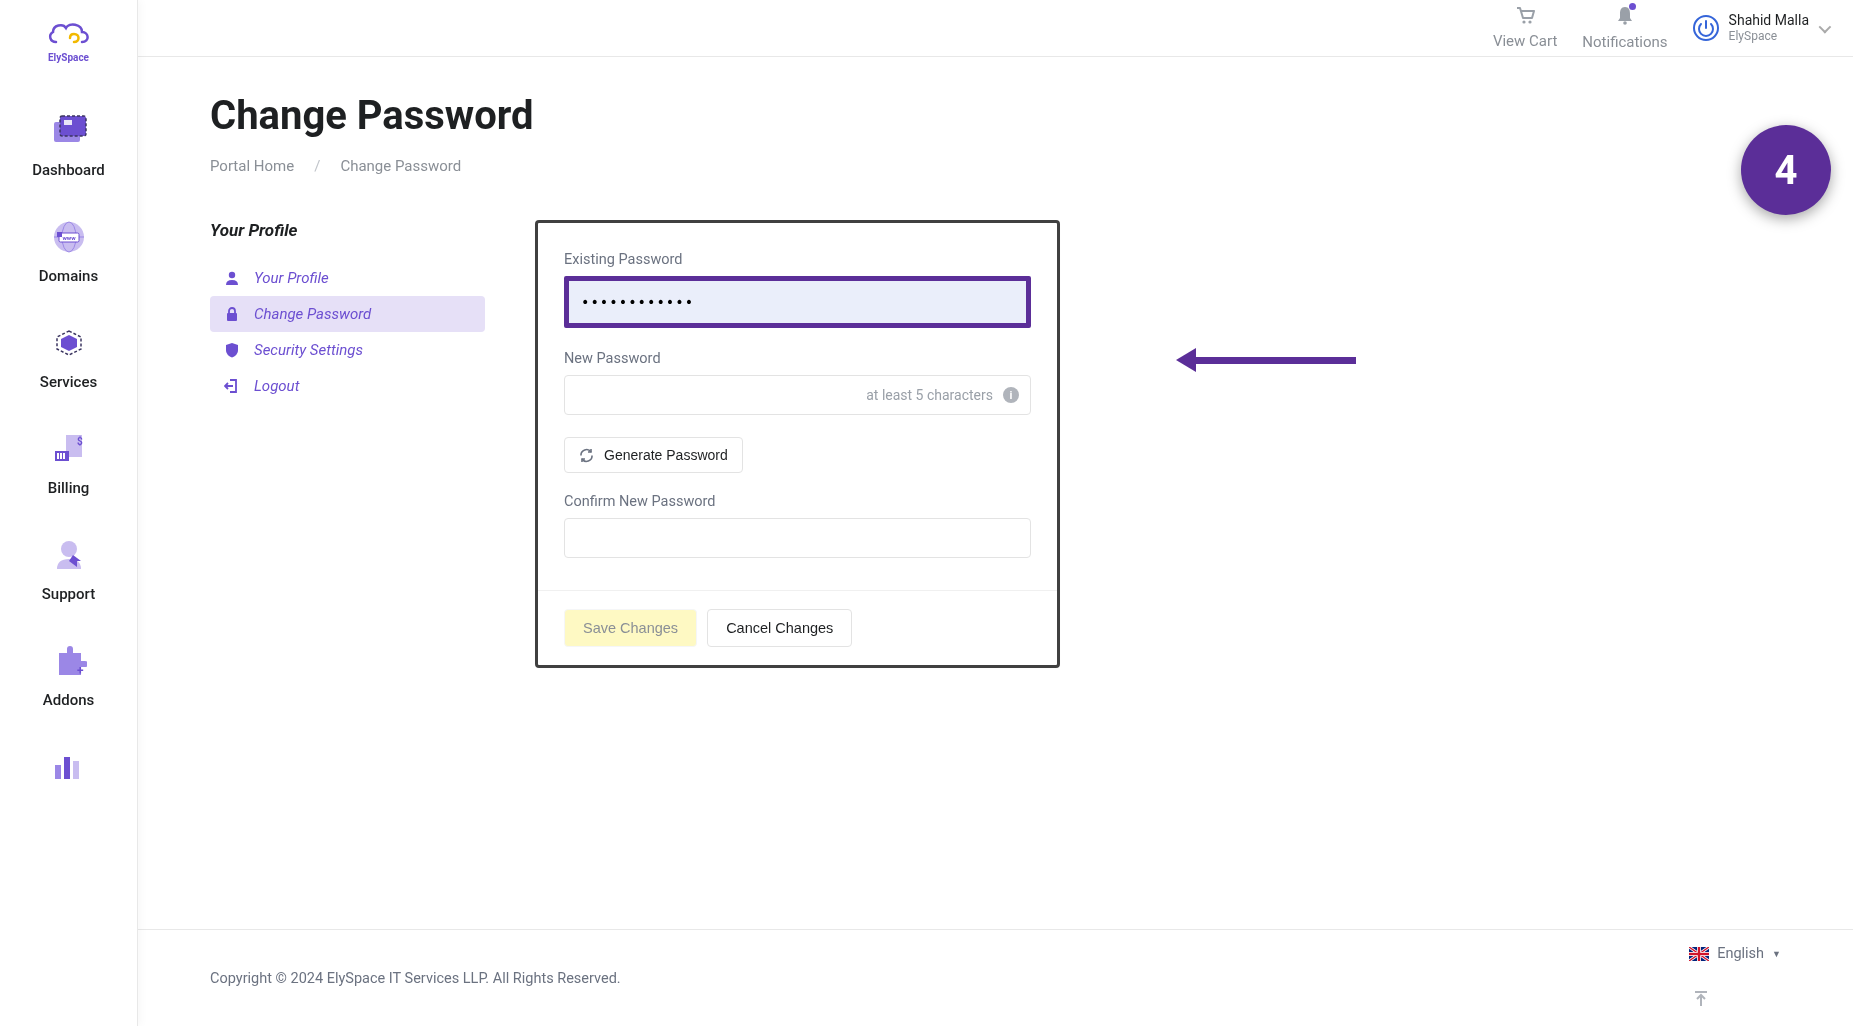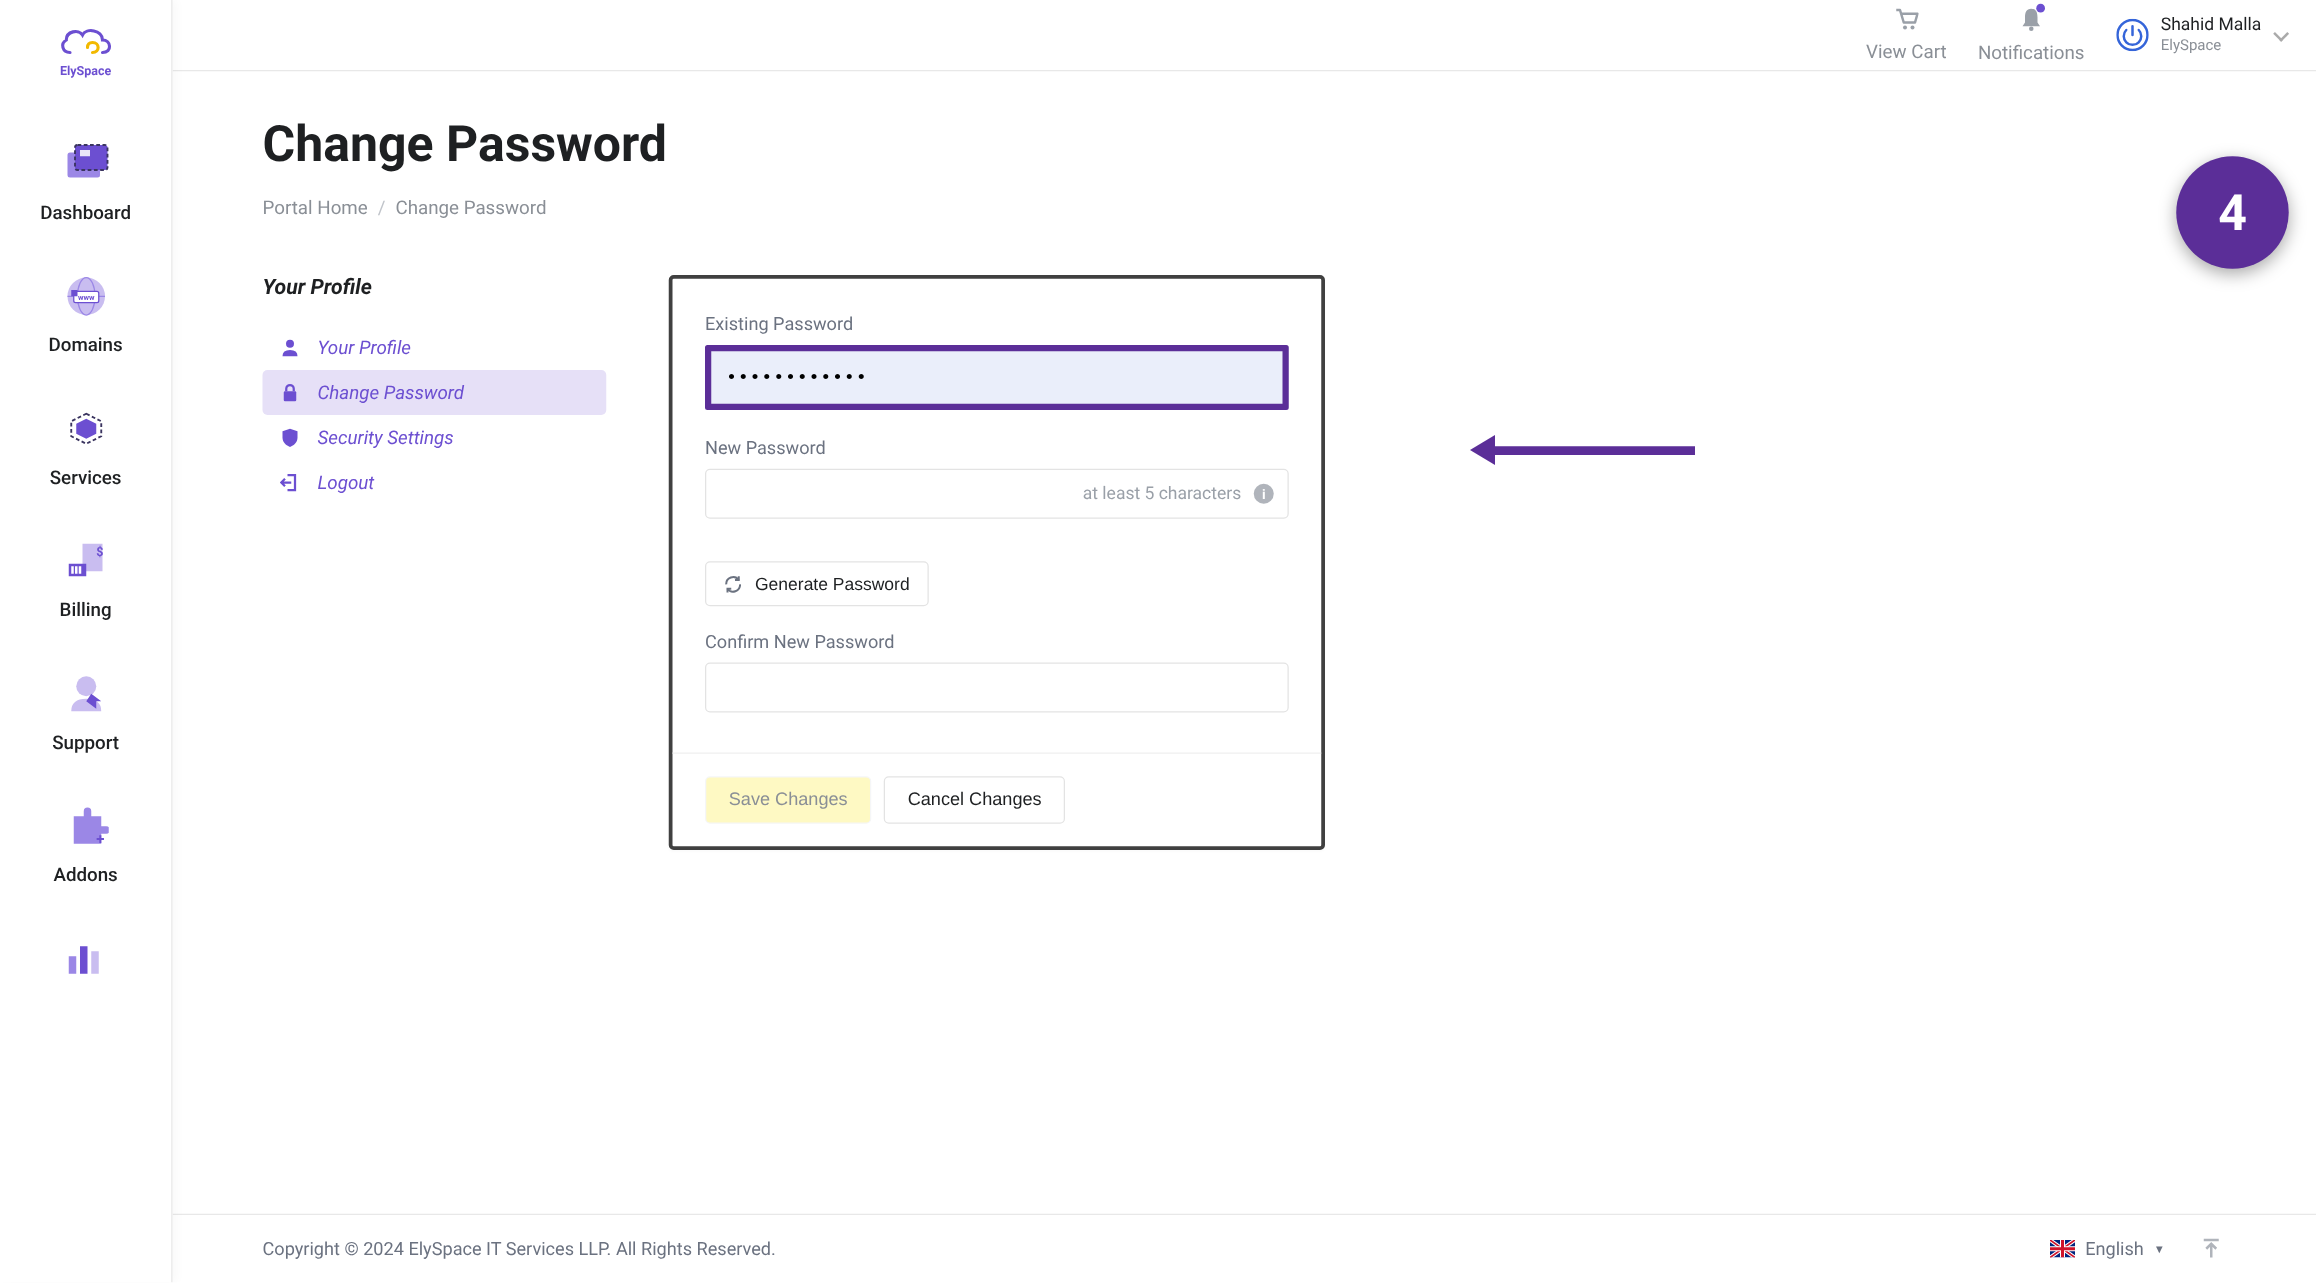--- a/index.html
+++ b/index.html
@@ -21,55 +21,55 @@
 .topbar-item { display: flex; align-items: center; gap: 8px; color: #8a8f96; font-size: 15px; cursor: pointer; flex-direction: column; }
 .account-block { display: flex; align-items: center; gap: 10px; cursor: pointer; }
 .account-meta { display: flex; flex-direction: column; line-height: 1.2; }
 .account-name { color: #1e2022; font-size: 14px; }
 .account-company { color: #8a8f96; font-size: 12px; }
 .chev-down { width: 9px; height: 9px; border-right: 2px solid #aaa; border-bottom: 2px solid #aaa; transform: rotate(45deg) translateY(-2px); }
 
 
 .content { flex: 1; padding: 35px 72px 20px; position: relative; overflow: auto; }
 .page-title { font-size: 40px; font-weight: 700; color: #1e2022; margin-bottom: 18px; }
-.breadcrumb { display: flex; gap: 8px; align-items: center; color: #8a8f96; font-size: 15px; margin-bottom: 45px; }
+.breadcrumb { display: flex; gap: 20px; align-items: center; color: #8a8f96; font-size: 15px; margin-bottom: 45px; }
 .breadcrumb a { color: #8a8f96; text-decoration: none; }
 .breadcrumb .sep { color: #c0c4ca; }
 
 .layout-grid { display: flex; gap: 50px; }
 .side-panel { width: 275px; font-style: italic; }
 .side-header { font-size: 17px; font-weight: 700; color: #1e2022; margin-bottom: 20px; }
 .side-nav { display: flex; flex-direction: column; }
 .side-nav-item { display: flex; align-items: center; gap: 14px; padding: 9px 14px; border-radius: 4px; color: #6c4fd1; font-size: 15px; cursor: pointer; }
 .side-nav-item.active { background: #e6e0f7; }
 .side-nav-item .si { width: 16px; height: 16px; flex-shrink: 0; }
 
 .card { background: #fff; border: 3px solid #404040; border-radius: 4px; width: 525px; box-shadow: 0 1px 2px rgba(0,0,0,0.02); }
 .card-body { padding: 28px 26px 10px; }
 .form-label { font-size: 14.5px; color: #6b7280; margin-bottom: 8px; display: block; }
 .input-wrap { position: relative; margin-bottom: 22px; }
 .input-wrap.highlighted { border: 5px solid #5b2e98; background: #eaeefa; border-radius: 2px; padding: 0; }
 .text-input { width: 100%; padding: 11px 12px; border: 1px solid #e3e3e3; border-radius: 4px; font-size: 14px; background: #fff; }
 .input-wrap.highlighted .text-input { border: none; background: transparent; padding: 13px 12px; letter-spacing: 1px; font-family: monospace; }
 .input-hint { position: absolute; right: 38px; top: 50%; transform: translateY(-50%); color: #9aa0a8; font-size: 14px; }
 .info-ico { position: absolute; right: 12px; top: 50%; transform: translateY(-50%); width: 16px; height: 16px; border-radius: 50%; background: #b0b4bb; color: #fff; font-size: 11px; font-weight: bold; display: flex; align-items: center; justify-content: center; }
-.gen-btn { display: inline-flex; align-items: center; gap: 10px; border: 1px solid #e3e3e3; background: #fff; padding: 9px 14px; border-radius: 4px; font-size: 14px; color: #1e2022; cursor: pointer; margin-bottom: 20px; margin-top: 12px; }
+.gen-btn { display: inline-flex; align-items: center; gap: 10px; border: 1px solid #e3e3e3; background: #fff; padding: 9px 14px; border-radius: 4px; font-size: 14px; color: #1e2022; cursor: pointer; margin-bottom: 20px; }
 .card-footer { border-top: 1px solid #f0f0f0; padding: 18px 26px; display: flex; gap: 10px; }
 .btn { padding: 10px 18px; border-radius: 4px; border: 1px solid #e3e3e3; font-size: 14.5px; cursor: pointer; background: #fff; color: #1e2022; }
 .btn.muted { background: #fef9c3; color: #8a8f96; border-color: #f5f6f7; }
 
 
 .anno-circle { position: absolute; top: 68px; right: 22px; width: 90px; height: 90px; border-radius: 50%; background: #5b2e98; box-shadow: 0 4px 14px rgba(0,0,0,0.35); display: flex; align-items: center; justify-content: center; color: #fff; font-size: 40px; font-weight: 700; }
 .anno-arrow { position: absolute; top: 297px; left: 1038px; width: 180px; height: 12px; display: flex; align-items: center; pointer-events: none; }
 .anno-arrow .shaft { flex: 1; height: 7px; background: #5b2e98; }
 .anno-arrow .head { width: 0; height: 0; border-top: 12px solid transparent; border-bottom: 12px solid transparent; border-right: 20px solid #5b2e98; }
 
 
 .footer { border-top: 1px solid #e8e8e8; padding: 15px 72px; display: flex; align-items: center; justify-content: space-between; color: #6b7280; font-size: 14.5px; }
-.footer-right { display: flex; align-items: center; gap: 25px; }
+.footer-right { display: flex; align-items: flex-start; gap: 25px; flex-direction: column; }
 .lang { display: flex; align-items: center; gap: 8px; color: #6b7280; cursor: pointer; }
 .scroll-top { width: 24px; height: 24px; display: flex; align-items: center; justify-content: center; cursor: pointer; color: #b0b4bb; }
 
 
 svg { display: block; }
 </style>
 </head>
 <body>
 
 <div class="app">

